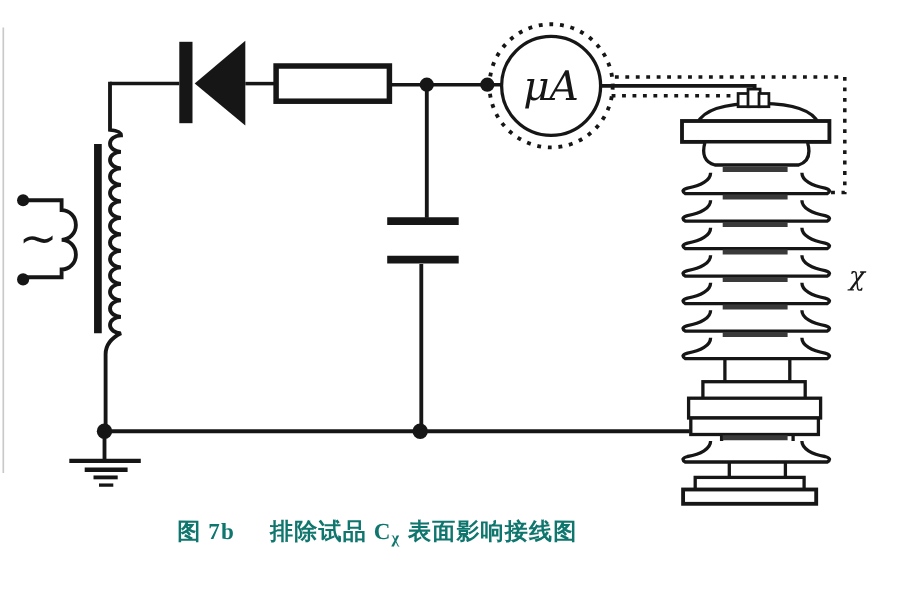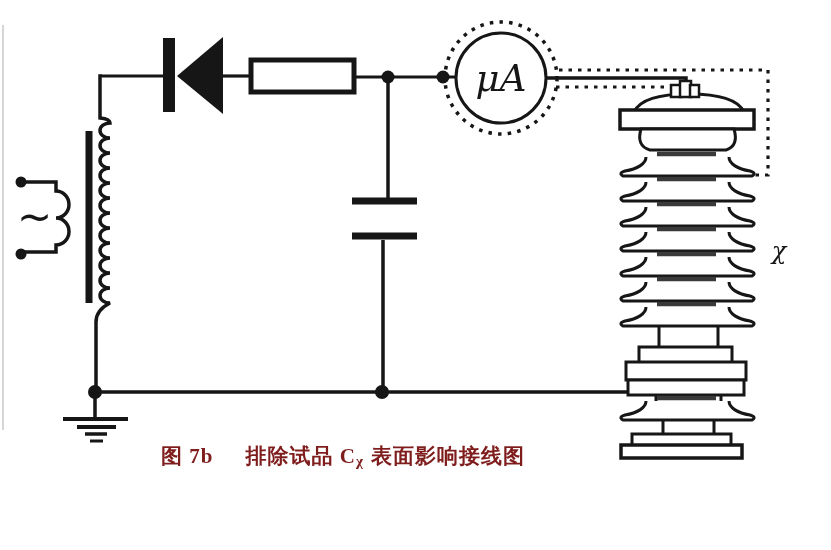--- a/index.html
+++ b/index.html
@@ -6,26 +6,26 @@
   .page{
     position:relative;
     width:831px;height:550px;
     background:#ffffff;
     font-family:"Liberation Serif", serif;
     overflow:hidden;
   }
   .circuit-svg{position:absolute;left:0;top:0;}
   .caption{
     position:absolute;
-    left:0;top:442px;width:686px;
+    left:0;top:469px;width:686px;
     text-align:center;
     font-family:"Liberation Serif", serif;
     font-weight:bold;
     font-size:21px;
-    color:#7f1d1d;
+    color:#0f766e;
     letter-spacing:1px;
     white-space:nowrap;
   }
   .caption .fig-no{margin-right:32px;}
   .caption sub{font-size:0.72em;vertical-align:-0.22em;}
   .caption .post{margin-left:7px;}
 </style>
 </head>
 <body>
 

